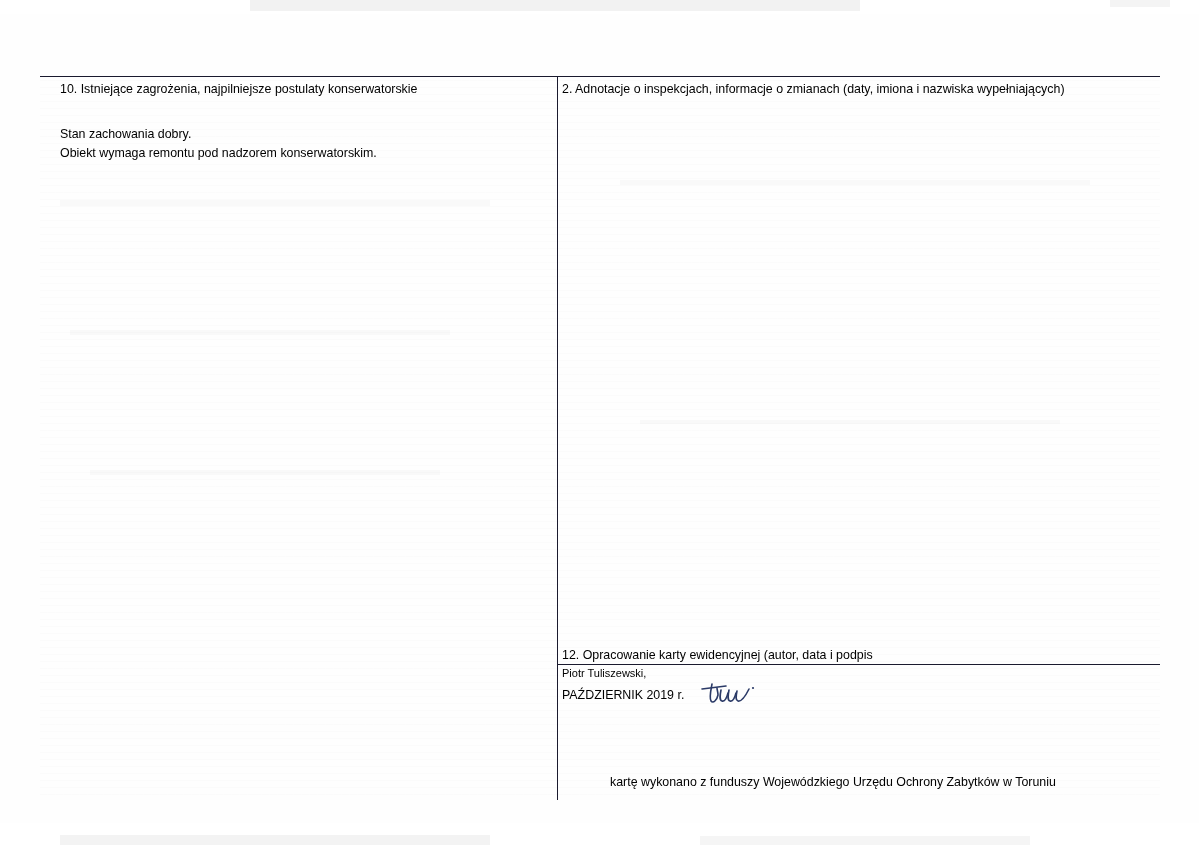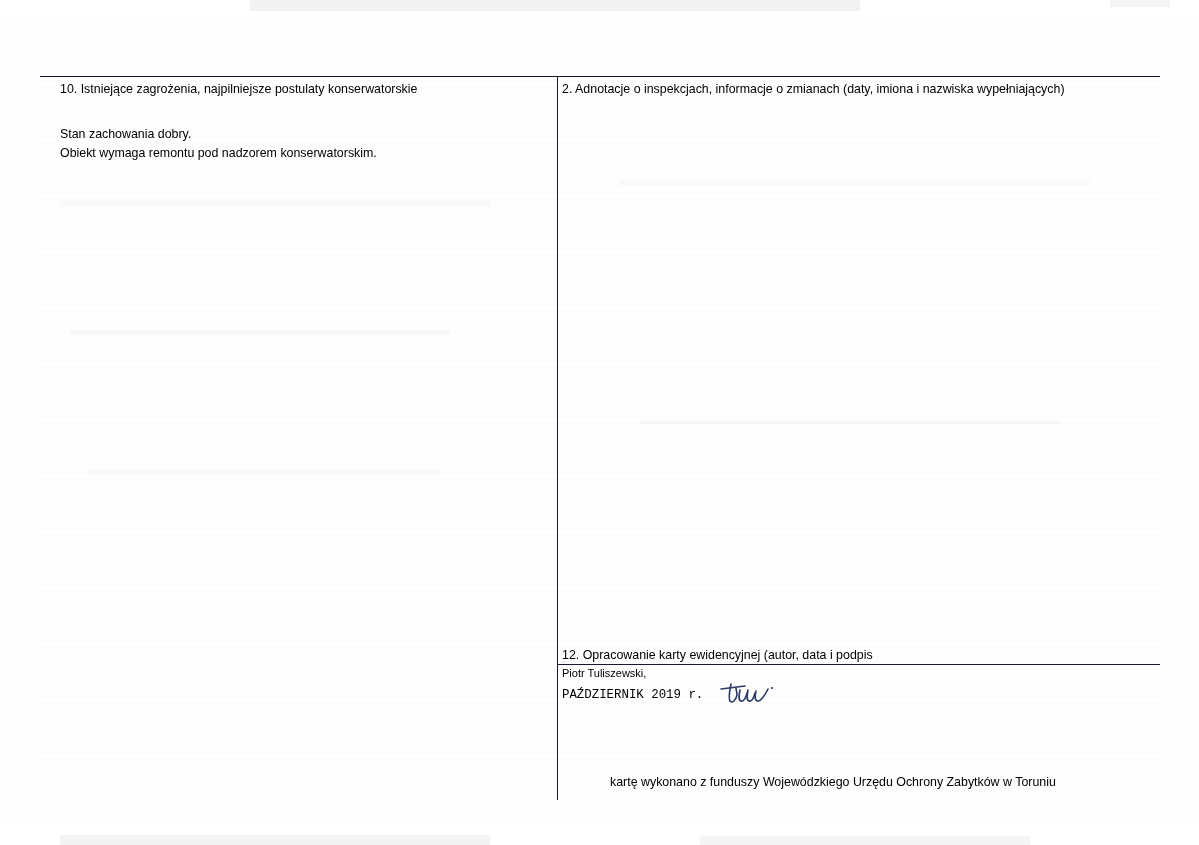--- a/index.html
+++ b/index.html
@@ -144,21 +144,20 @@
     line-height: 1.5;
   }
   .field12-author {
     font-size: 11px;
     line-height: 1.5;
   }
   .sig-row {
     display: flex;
     align-items: flex-end;
     gap: 16px;
-    font-family: Liberation Mono, monospace;
   }
   .sig-date {
     font-size: 12.4px;
     line-height: 1.5;
   }
   .signature {
     position: relative;
     width: 66px;
     height: 26px;
     margin-bottom: -3px;

